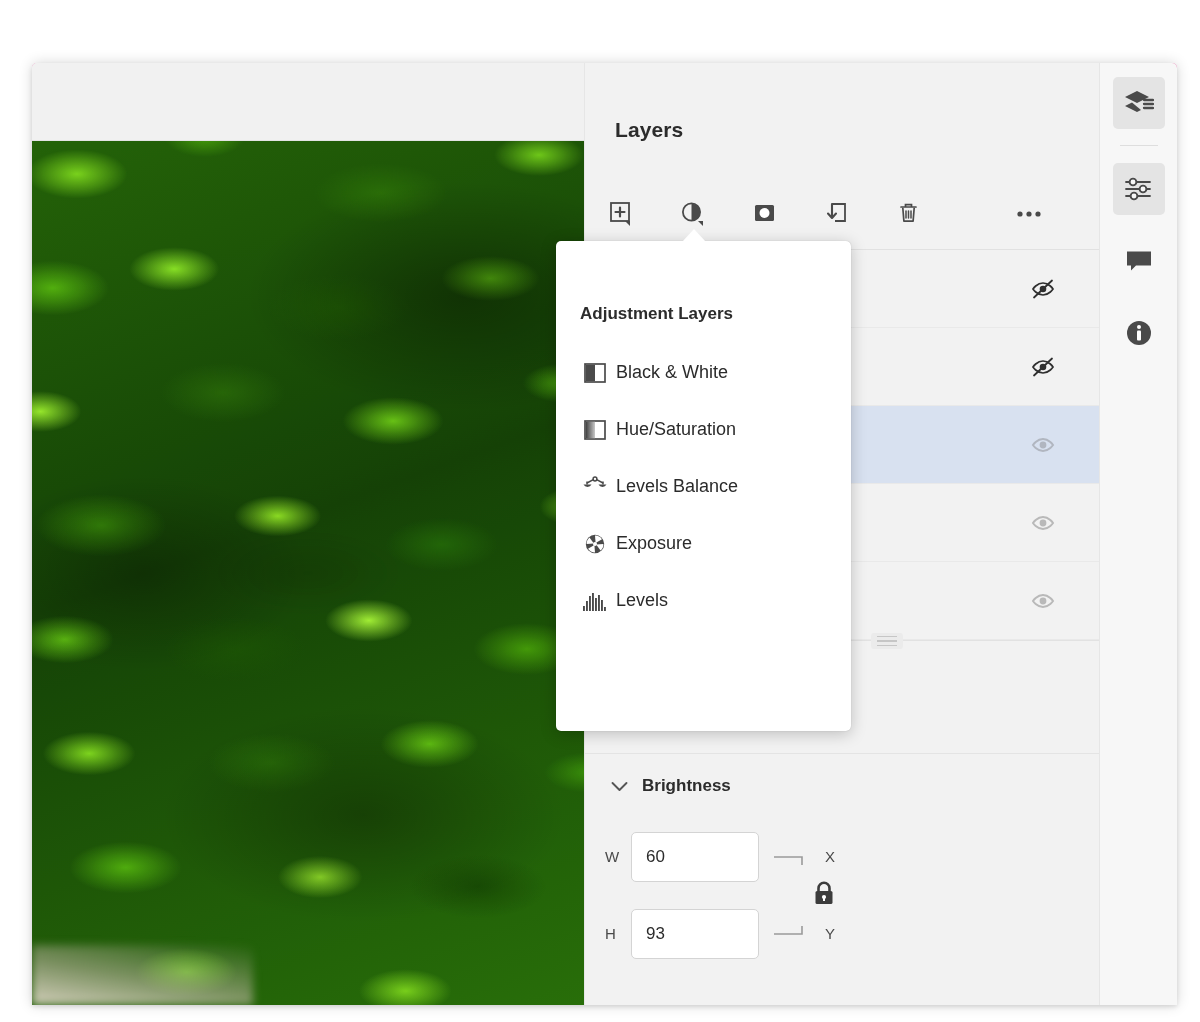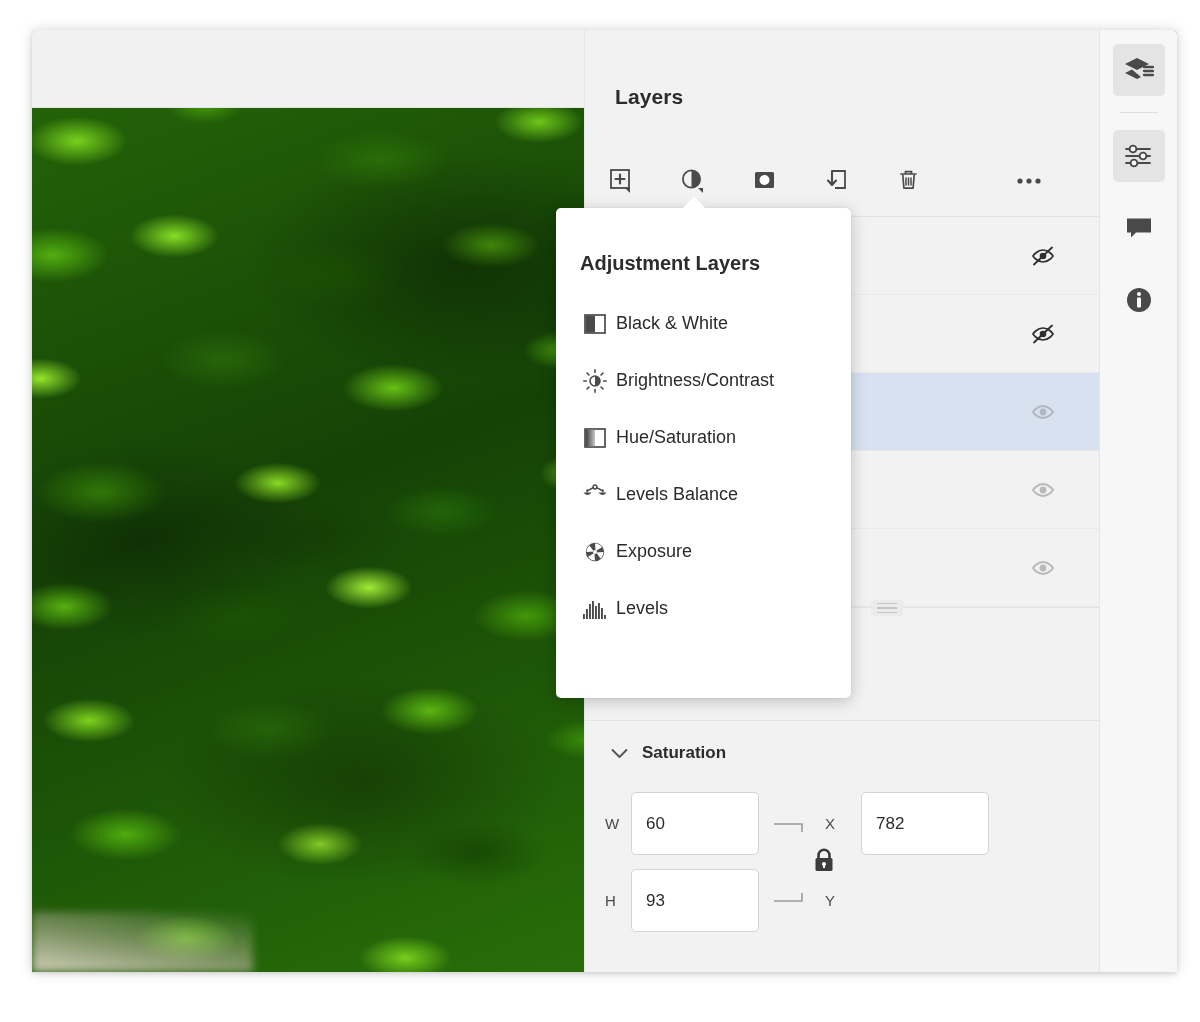--- a/index.html
+++ b/index.html
@@ -6,21 +6,21 @@
   html, body {
     width: 1200px; height: 1022px;
     background: #ffffff;
     font-family: "Liberation Sans", sans-serif;
     overflow: hidden;
   }
 
   
   #app-window {
     position: absolute;
-    left: 32px; top: 30px;
+    left: 32px; top: 63px;
     width: 1145px; height: 942px;
     background: #ec4899;
     border-radius: 5px 5px 0 0;
     box-shadow: 0 0 14px rgba(0,0,0,0.16), 0 2px 4px rgba(0,0,0,0.10);
     overflow: hidden;
   }
 
   
   #canvas-area {
     position: absolute;
@@ -179,21 +179,21 @@
   #dim-header .chev { color: #555; font-size: 15px; line-height: 1; }
   #dim-header .txt { font-size: 17px; font-weight: bold; color: #2c2c2c; }
 
   .dim-grid { position: relative; margin-top: 22px; }
   .dim-row { display: flex; align-items: center; height: 77px; }
   .dim-label {
     width: 46px; text-align: left; padding-left: 20px;
     font-size: 15px; color: #4a4a4a;
   }
   .dim-input {
-    width: 128px; height: 63px;
+    width: 128px; height: 50px;
     background: #ffffff; border: 1px solid #d4d4d4; border-radius: 5px;
     font-size: 17px; color: #2c2c2c;
     padding: 0 14px; font-family: "Liberation Sans", sans-serif;
     outline: none;
   }
   .link-corner { width: 62px; display: flex; align-items: center; justify-content: center; }
   .lock-icon {
     position: absolute; left: 226px; top: 63px;
     width: 26px; height: 26px; display: flex; align-items: center; justify-content: center;
     cursor: pointer;
@@ -225,22 +225,22 @@
     z-index: 40;
   }
   #popup-caret {
     position: absolute; left: 126px; top: -12px;
     width: 24px; height: 13px;
     background: #ffffff;
     clip-path: polygon(50% 0, 100% 100%, 0 100%);
     filter: drop-shadow(0 -2px 2px rgba(0,0,0,0.07));
   }
   #popup-title {
-    font-size: 20px; font-weight: bold; color: #2c2c2c;
-    padding: 44px 0 0 24px;
+    font-size: 17px; font-weight: bold; color: #2c2c2c;
+    padding: 63px 0 0 24px;
   }
   #popup-list { margin-top: 20px; }
   .popup-item {
     display: flex; align-items: center;
     height: 57px; padding-left: 24px; cursor: pointer;
   }
   .popup-ic {
     width: 30px; height: 30px; flex: 0 0 30px;
     display: flex; align-items: center; justify-content: center;
   }
@@ -394,34 +394,33 @@
       </div>
     </div>
 
     <div id="dimensions-section">
       <div id="dim-header">
         <span class="chev">
           <svg width="17" height="11" viewBox="0 0 17 11">
               <path d="M1.5 2L8.5 9L15.5 2" fill="none" stroke="#555" stroke-width="1.9" stroke-linecap="round" stroke-linejoin="round"></path>
             </svg>
         </span>
-        <span class="txt">Saturation</span>
+        <span class="txt">Brightness</span>
       </div>
 
       <div class="dim-grid">
         <div class="dim-row">
           <div class="dim-label">W</div>
           <input class="dim-input" value="60" style="">
           <div class="link-corner">
             <svg width="40" height="18" viewBox="0 0 40 18">
                 <path d="M4 9h28V17" fill="none" stroke="#9a9a9a" stroke-width="1.6"></path>
               </svg>
           </div>
           <div class="dim-label" style="width:40px;padding-left:4px">X</div>
-          <input class="dim-input" value="782" style="">
         </div>
 
         <div class="dim-row">
           <div class="dim-label">H</div>
           <input class="dim-input" value="93" style="">
           <div class="link-corner">
             <svg width="40" height="18" viewBox="0 0 40 18">
                 <path d="M4 9h28V1" fill="none" stroke="#9a9a9a" stroke-width="1.6"></path>
               </svg>
           </div>
@@ -479,33 +478,20 @@
       <div class="popup-item">
         <span class="popup-ic">
           <svg width="24" height="24" viewBox="0 0 24 24">
             <rect x="2" y="3" width="20" height="18" fill="none" stroke="#4a4a4a" stroke-width="1.7"></rect>
             <rect x="2.8" y="3.8" width="9.2" height="16.4" fill="#4a4a4a"></rect>
           </svg>
         </span>
         <span class="popup-lbl">Black &amp; White</span>
       </div>
 
-      <div class="popup-item">
-        <span class="popup-ic">
-          <svg width="24" height="24" viewBox="0 0 24 24">
-            <circle cx="12" cy="12" r="5" fill="none" stroke="#4a4a4a" stroke-width="1.6"></circle>
-            <path d="M12 7a5 5 0 0 1 0 10z" fill="#4a4a4a"></path>
-            <g stroke="#4a4a4a" stroke-width="1.6" stroke-linecap="round">
-              <path d="M12 0.8v2.6M12 20.6v2.6M0.8 12h2.6M20.6 12h2.6"></path>
-              <path d="M4.1 4.1l1.9 1.9M18 18l1.9 1.9M19.9 4.1L18 6M6 18l-1.9 1.9"></path>
-            </g>
-          </svg>
-        </span>
-        <span class="popup-lbl">Brightness/Contrast</span>
-      </div>
 
       <div class="popup-item">
         <span class="popup-ic">
           <svg width="24" height="24" viewBox="0 0 24 24">
             <defs>
               <linearGradient id="hsGrad" x1="0" y1="0" x2="1" y2="0">
                 <stop offset="0%" stop-color="#3f3f3f"></stop>
                   <stop offset="100%" stop-color="#c8c8c8"></stop>
               </linearGradient>
             </defs>

